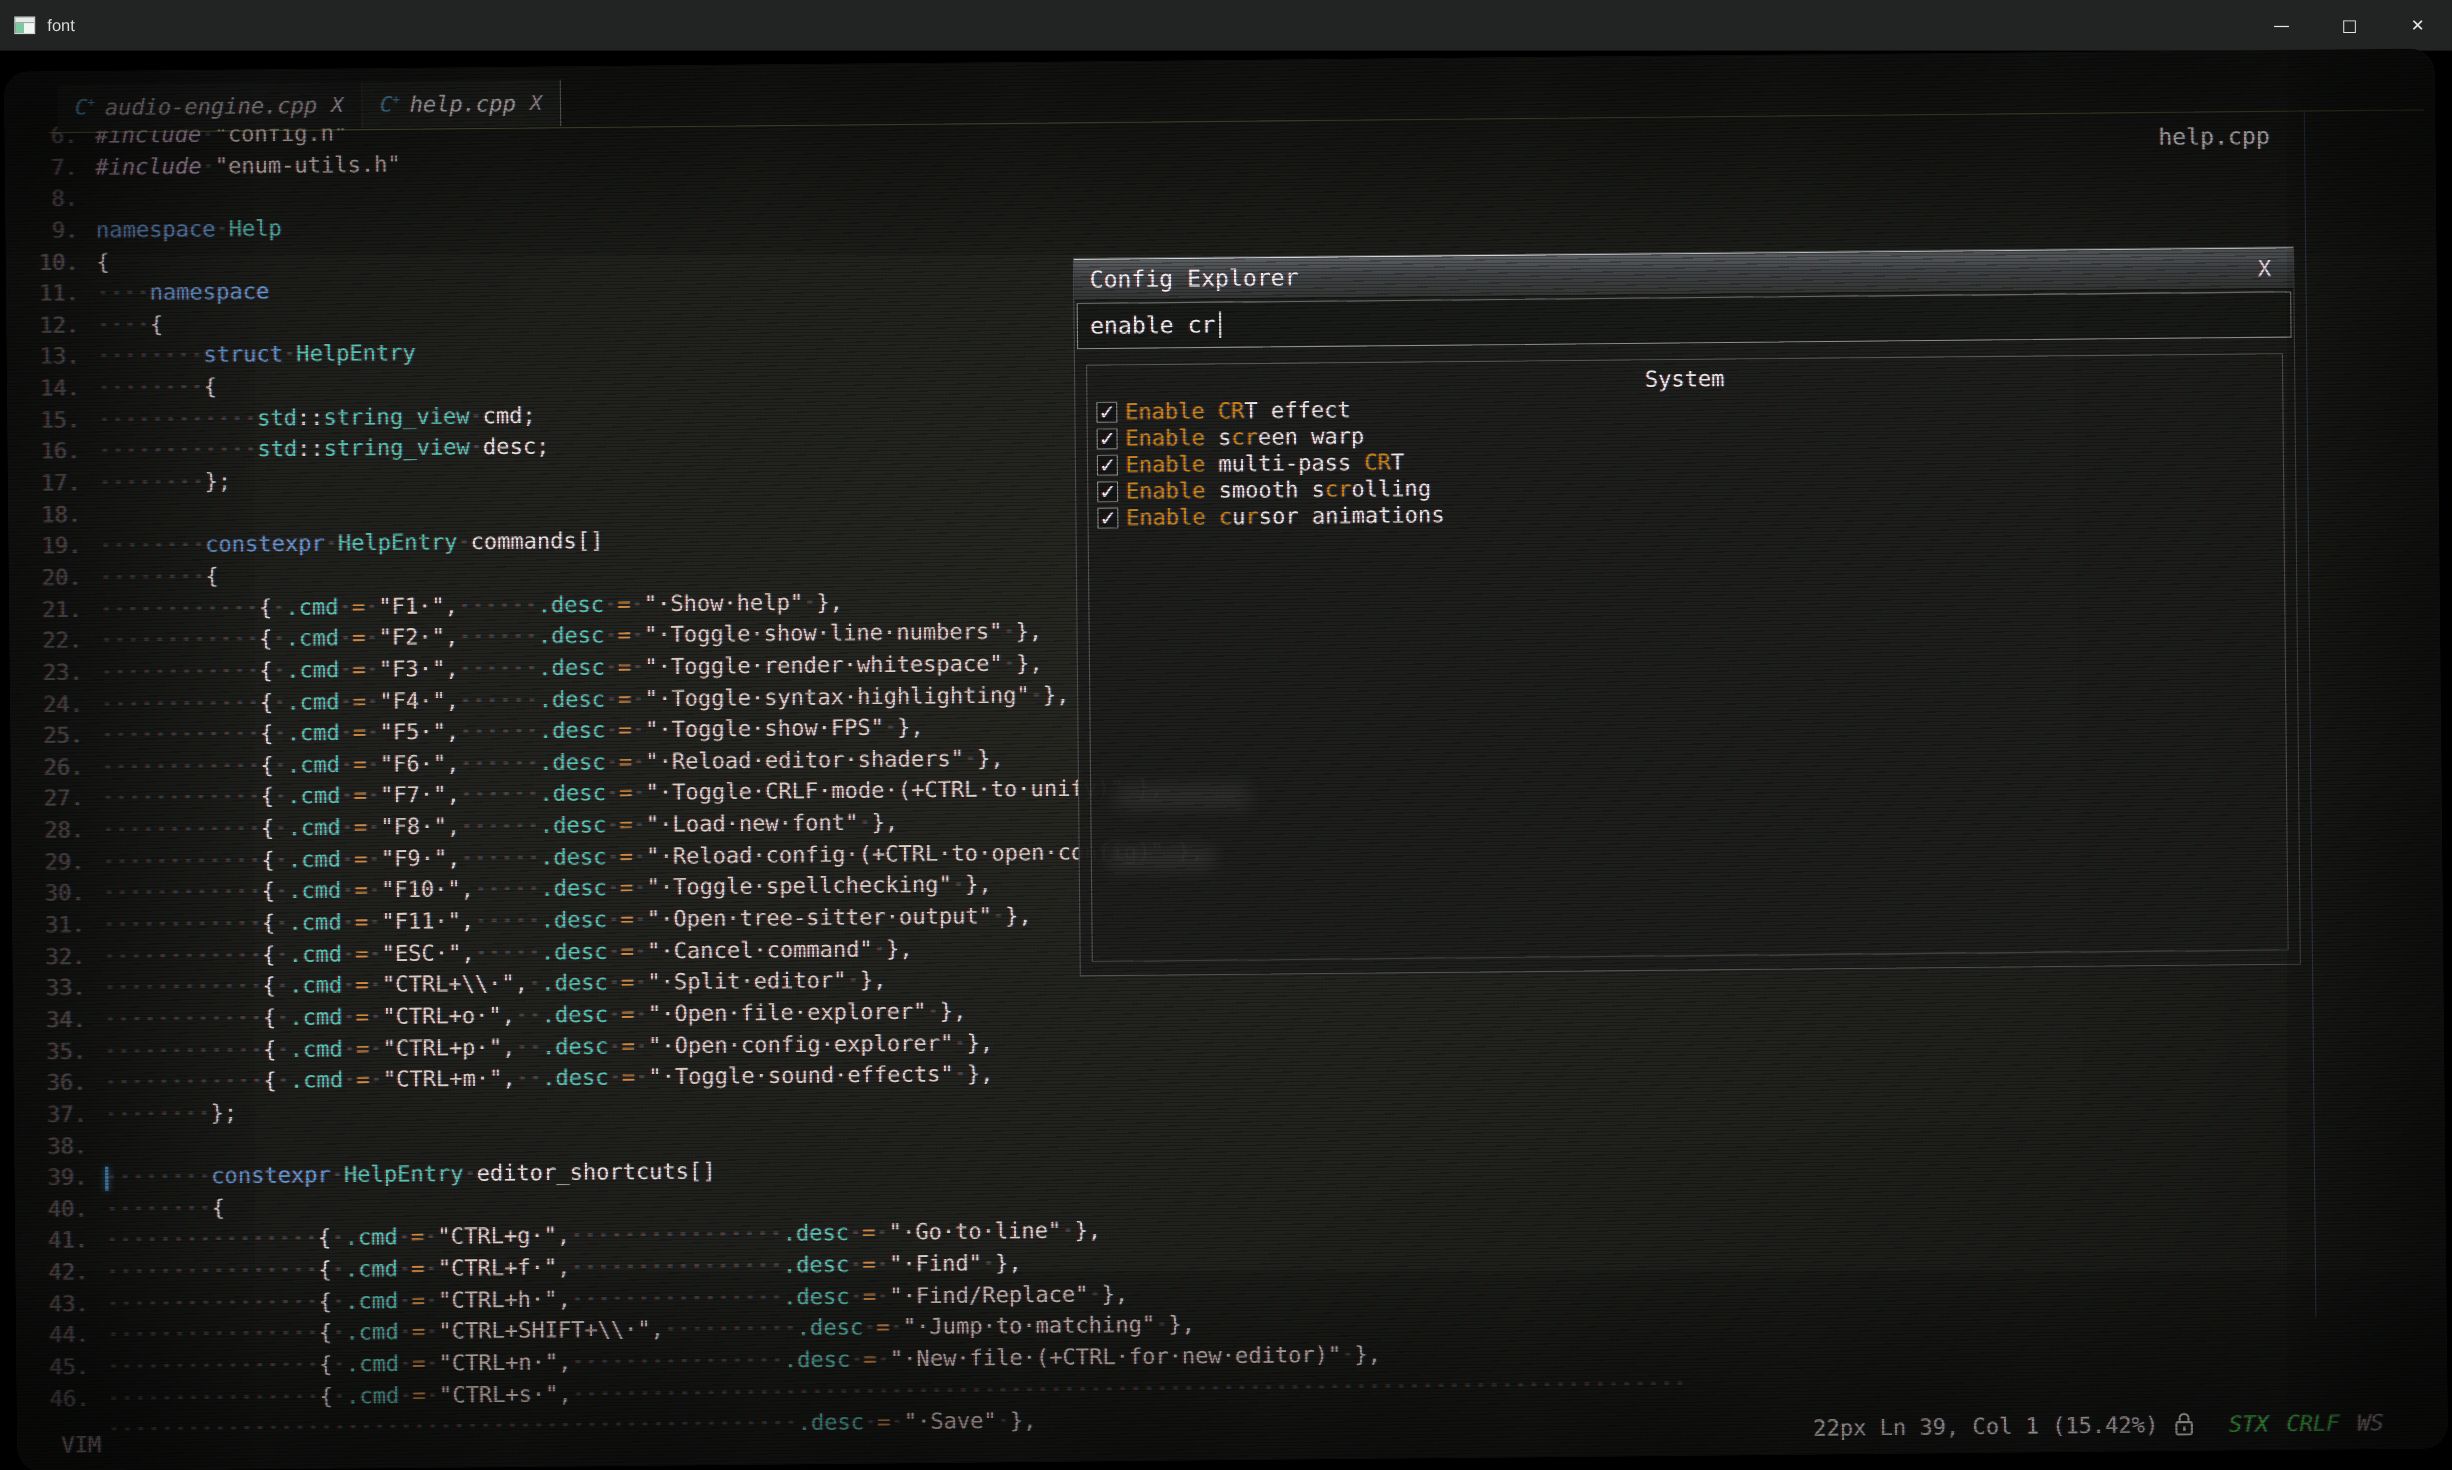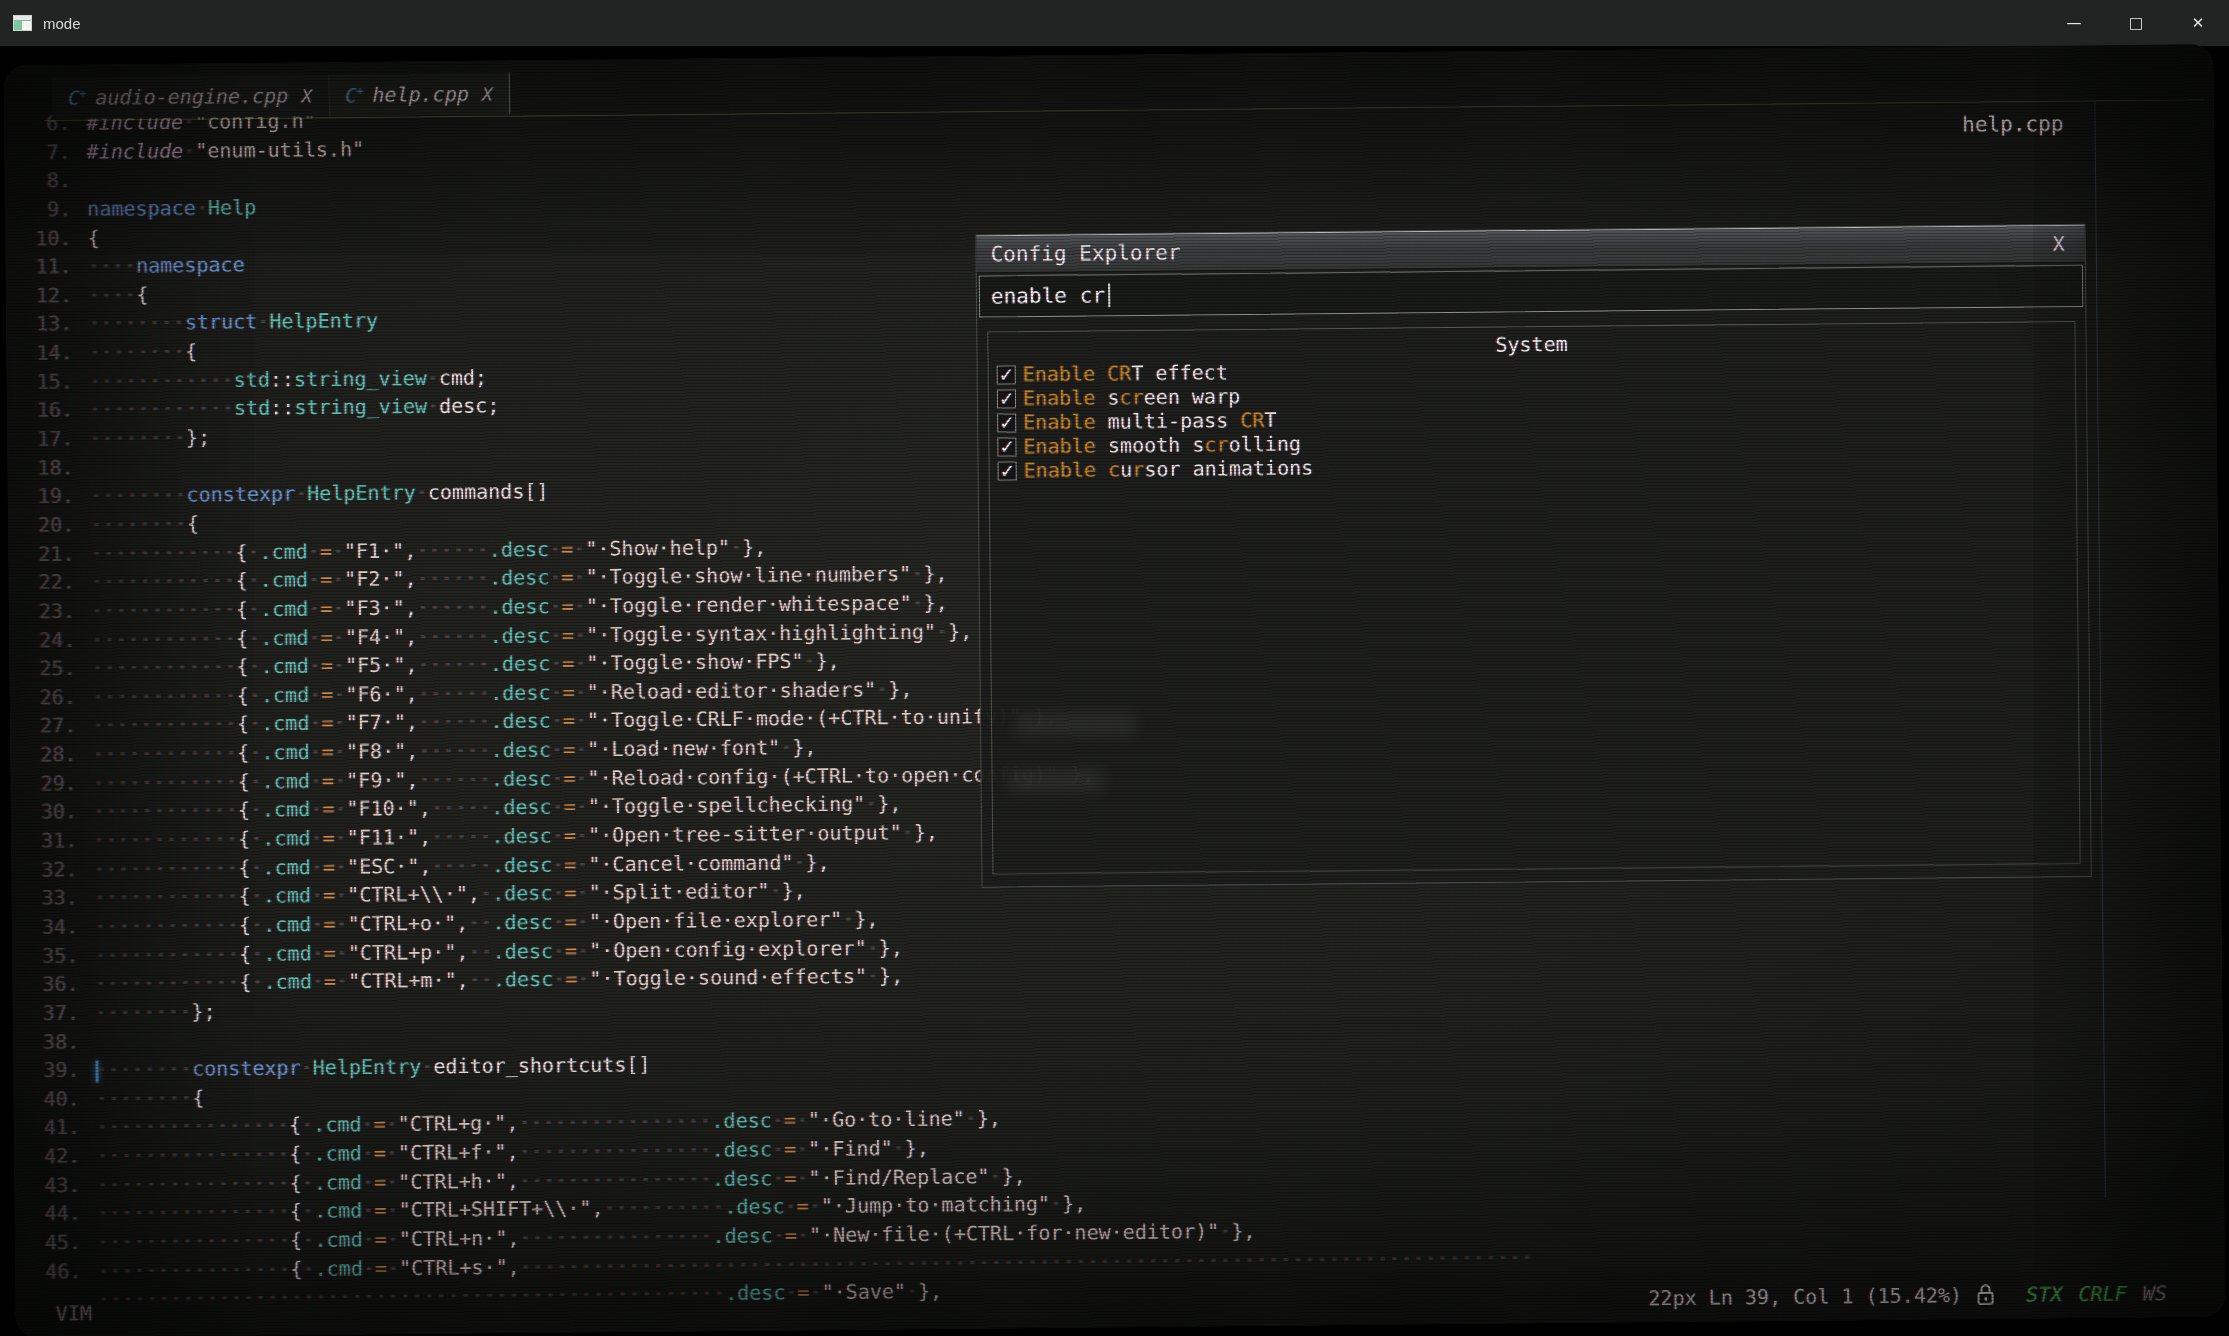--- a/index.html
+++ b/index.html
@@ -90,21 +90,21 @@
   .lock{margin:0 30px 0 12px;display:inline-flex}
   .flags{display:flex;gap:16px;font-style:italic}
   .flag-green{color:#3bd441}
   .flag-dim{color:#9a9a94}
 </style>
 </head>
 <body>
 
 <div class="titlebar">
   <div class="app-icon"></div>
-  <span>mode</span>
+  <span>font</span>
   <div class="win-btns">
     <div class="win-btn">—</div>
     <div class="win-btn">□</div>
     <div class="win-btn">✕</div>
   </div>
 </div>
 
 <div class="crt">
 
   <div class="tab-bar chrome-text" id="tabbar">

